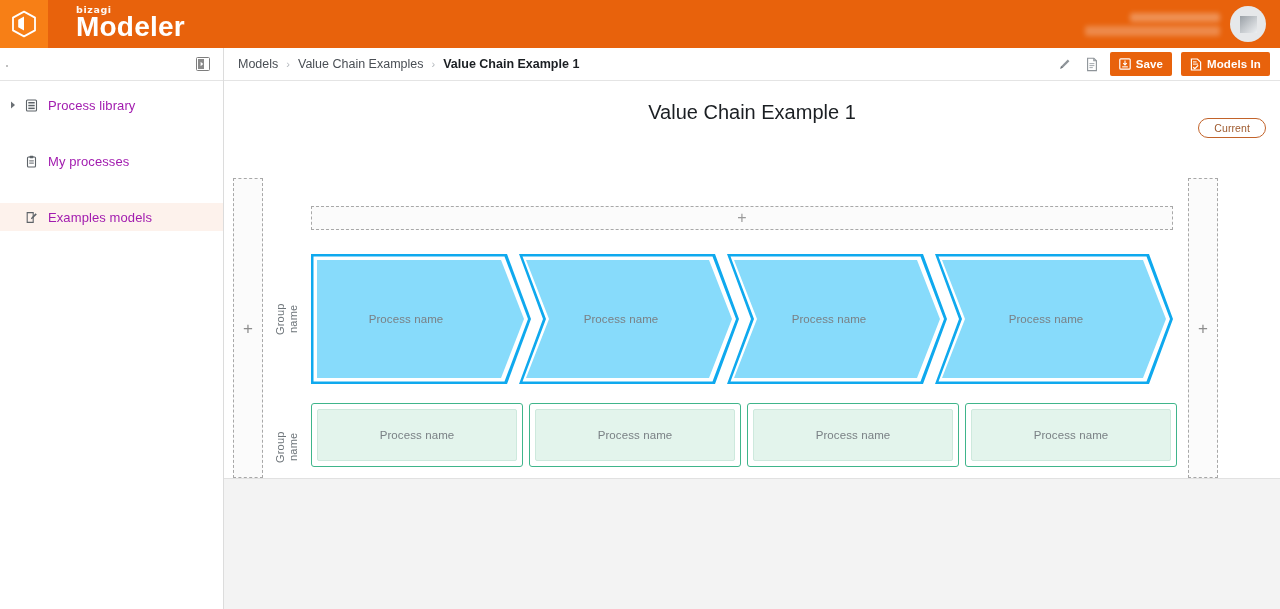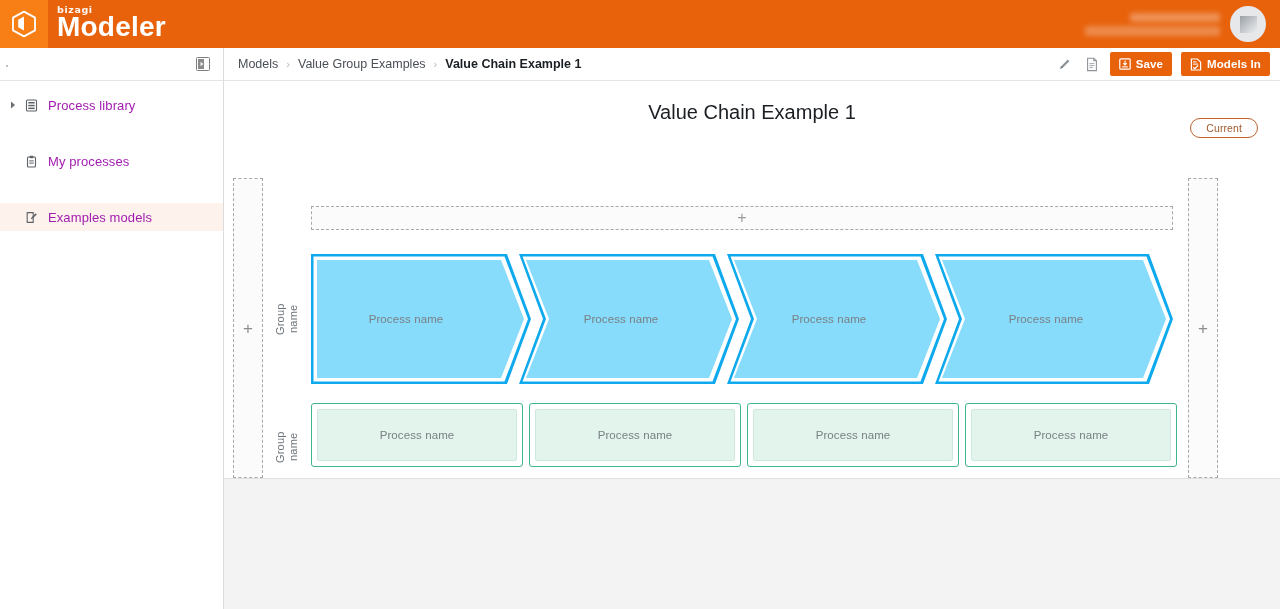--- a/index.html
+++ b/index.html
@@ -17,21 +17,21 @@
     background: #e8620c;
     display: flex; align-items: center;
   }
   .logo-tile {
     width: 48px; height: 48px;
     background: #f77f16;
     display: flex; align-items: center; justify-content: center;
     flex: 0 0 48px;
   }
   .logo-tile svg { display: block; }
-  .brand { margin-left: 9px; line-height: 1; padding-bottom: 2px; }
+  .brand { margin-left: 28px; line-height: 1; padding-bottom: 2px; }
   .brand-sub {
     display: block; color: #ffffff; font-size: 9.5px;
     letter-spacing: 0.6px; font-weight: 700; opacity: .95;
     margin-bottom: 0px; font-family: "DejaVu Sans", sans-serif;
   }
   .brand-main {
     display: block; color: #ffffff; font-size: 28px;
     font-weight: 700; letter-spacing: .2px; margin-top: -1px;
   }
   .top-right {
@@ -125,21 +125,21 @@
   
   .canvas {
     position: relative; width: 1056px; height: 528px;
     background: #ffffff; overflow: hidden;
   }
   .canvas-title {
     position: absolute; top: 20px; left: 0; width: 1056px;
     text-align: center; font-size: 20px; color: #1b1f23; font-weight: 400;
   }
   .current-badge {
-    position: absolute; top: 37px; right: 22px;
+    position: absolute; top: 37px; right: 14px;
     border: 1px solid #c2632a; color: #9e5a2e; border-radius: 11px;
     font-size: 10.5px; padding: 3px 15px; background: #fff;
     letter-spacing: .1px;
   }
 
   
   .grey-bottom {
     position: absolute; left: 0; top: 397px;
     width: 1056px; height: 131px; background: #f3f3f3;
     border-top: 1px solid #e1e1e1;
@@ -300,21 +300,21 @@
     </div>
 
   </div>
 </div>
 
 <div class="content">
 
   <div class="crumbbar">
     <span class="crumb">Models</span>
     <span class="crumb-sep">›</span>
-    <span class="crumb">Value Group Examples</span>
+    <span class="crumb">Value Chain Examples</span>
     <span class="crumb-sep">›</span>
     <span class="crumb current">Value Chain Example 1</span>
 
     <div class="crumb-actions">
       <span class="icon-btn">
         <svg width="14" height="14" viewBox="0 0 14 14">
           <path d="M2.2 11.8 L3.2 9.2 L9.8 2.6 L11.4 4.2 L4.8 10.8 Z" fill="#8e9499"></path>
           <path d="M2.2 11.8 L3.2 9.2 L4.8 10.8 Z" fill="#6f7479"></path>
         </svg>
       </span>

